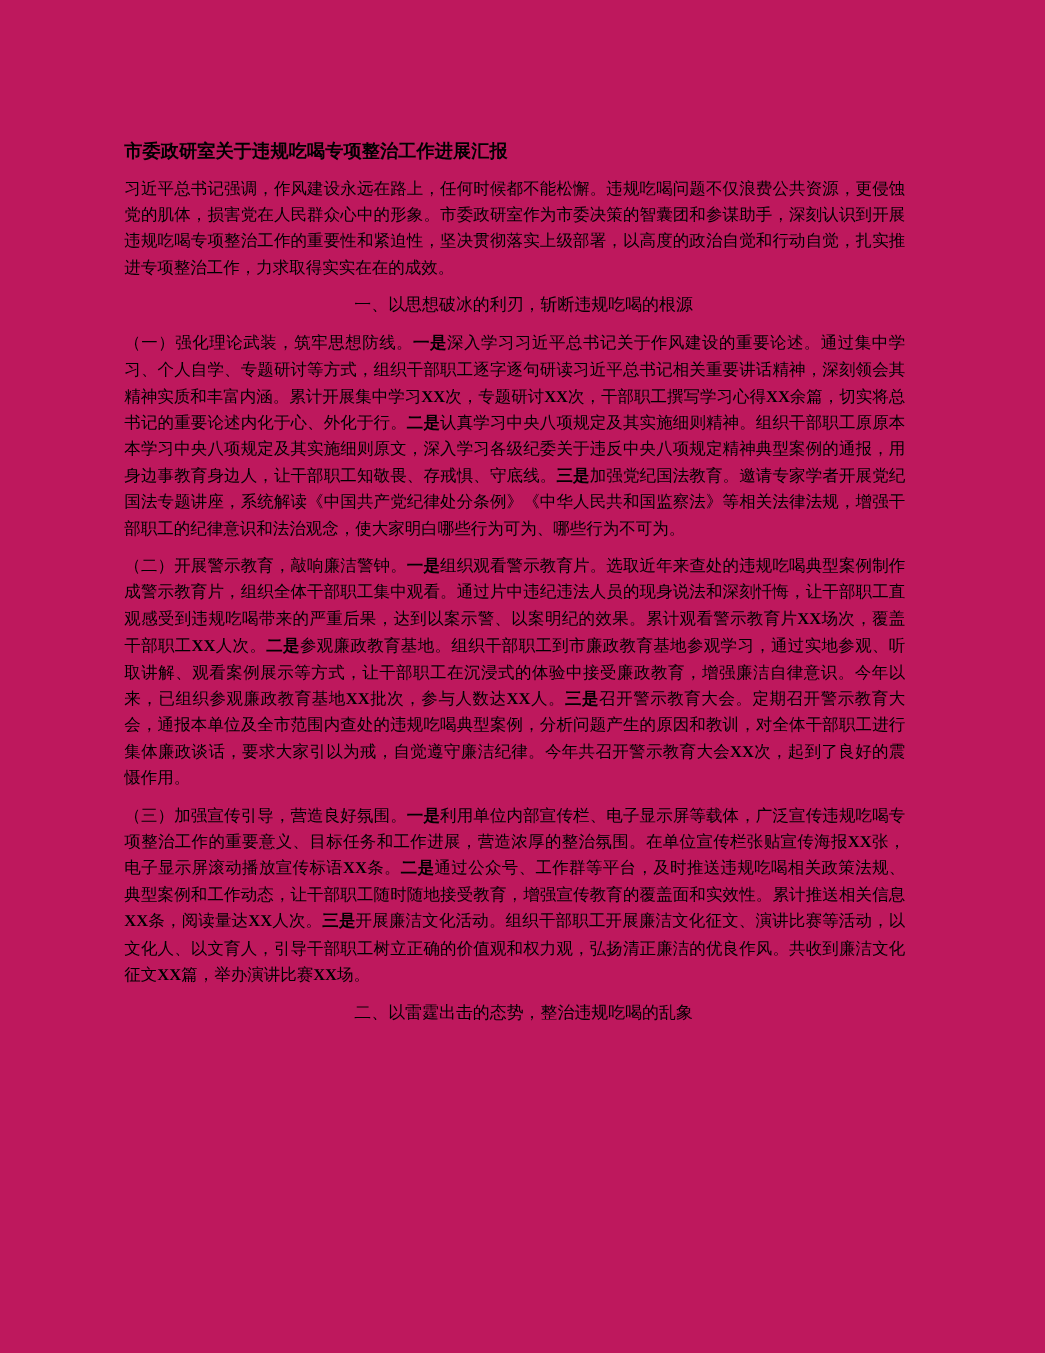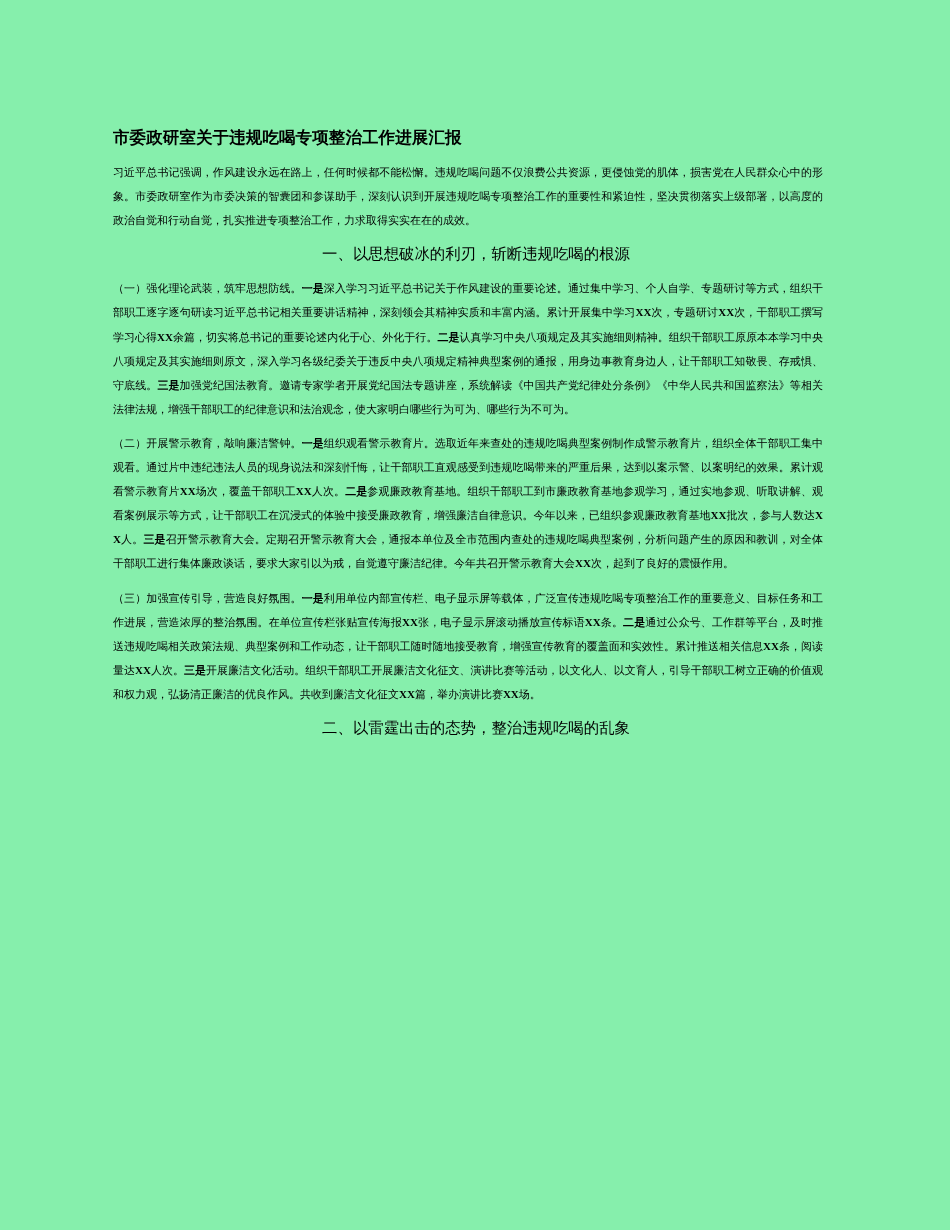--- a/index.html
+++ b/index.html
@@ -10,40 +10,40 @@
   body {
     width: 950px;
     height: 1230px;
     font-family: "Liberation Serif", "DejaVu Serif", serif;
     color: #000000;
     -webkit-font-smoothing: none;
   }
   .page {
     width: 950px;
     height: 1230px;
-    background: #86efac;
+    background: #be185d;
     position: relative;
     box-sizing: border-box;
   }
   .content {
     position: absolute;
     left: 113px;
     top: 126px;
     width: 726px;
   }
   .doc-title {
     font-size: 16.5px;
     font-weight: bold;
     line-height: 24px;
     margin: 0 0 10px 0;
     letter-spacing: 0.1px;
     text-align: left;
   }
   p.para {
-    font-size: 11px;
+    font-size: 15px;
     line-height: 24.1px;
     margin: 0 16px 10px 0;
     text-align: justify;
     text-justify: inter-ideograph;
     letter-spacing: 0px;
     word-break: break-all;
   }
   p.para:last-child { margin-bottom: 0; }
   p.heading {
     font-size: 15.4px;

